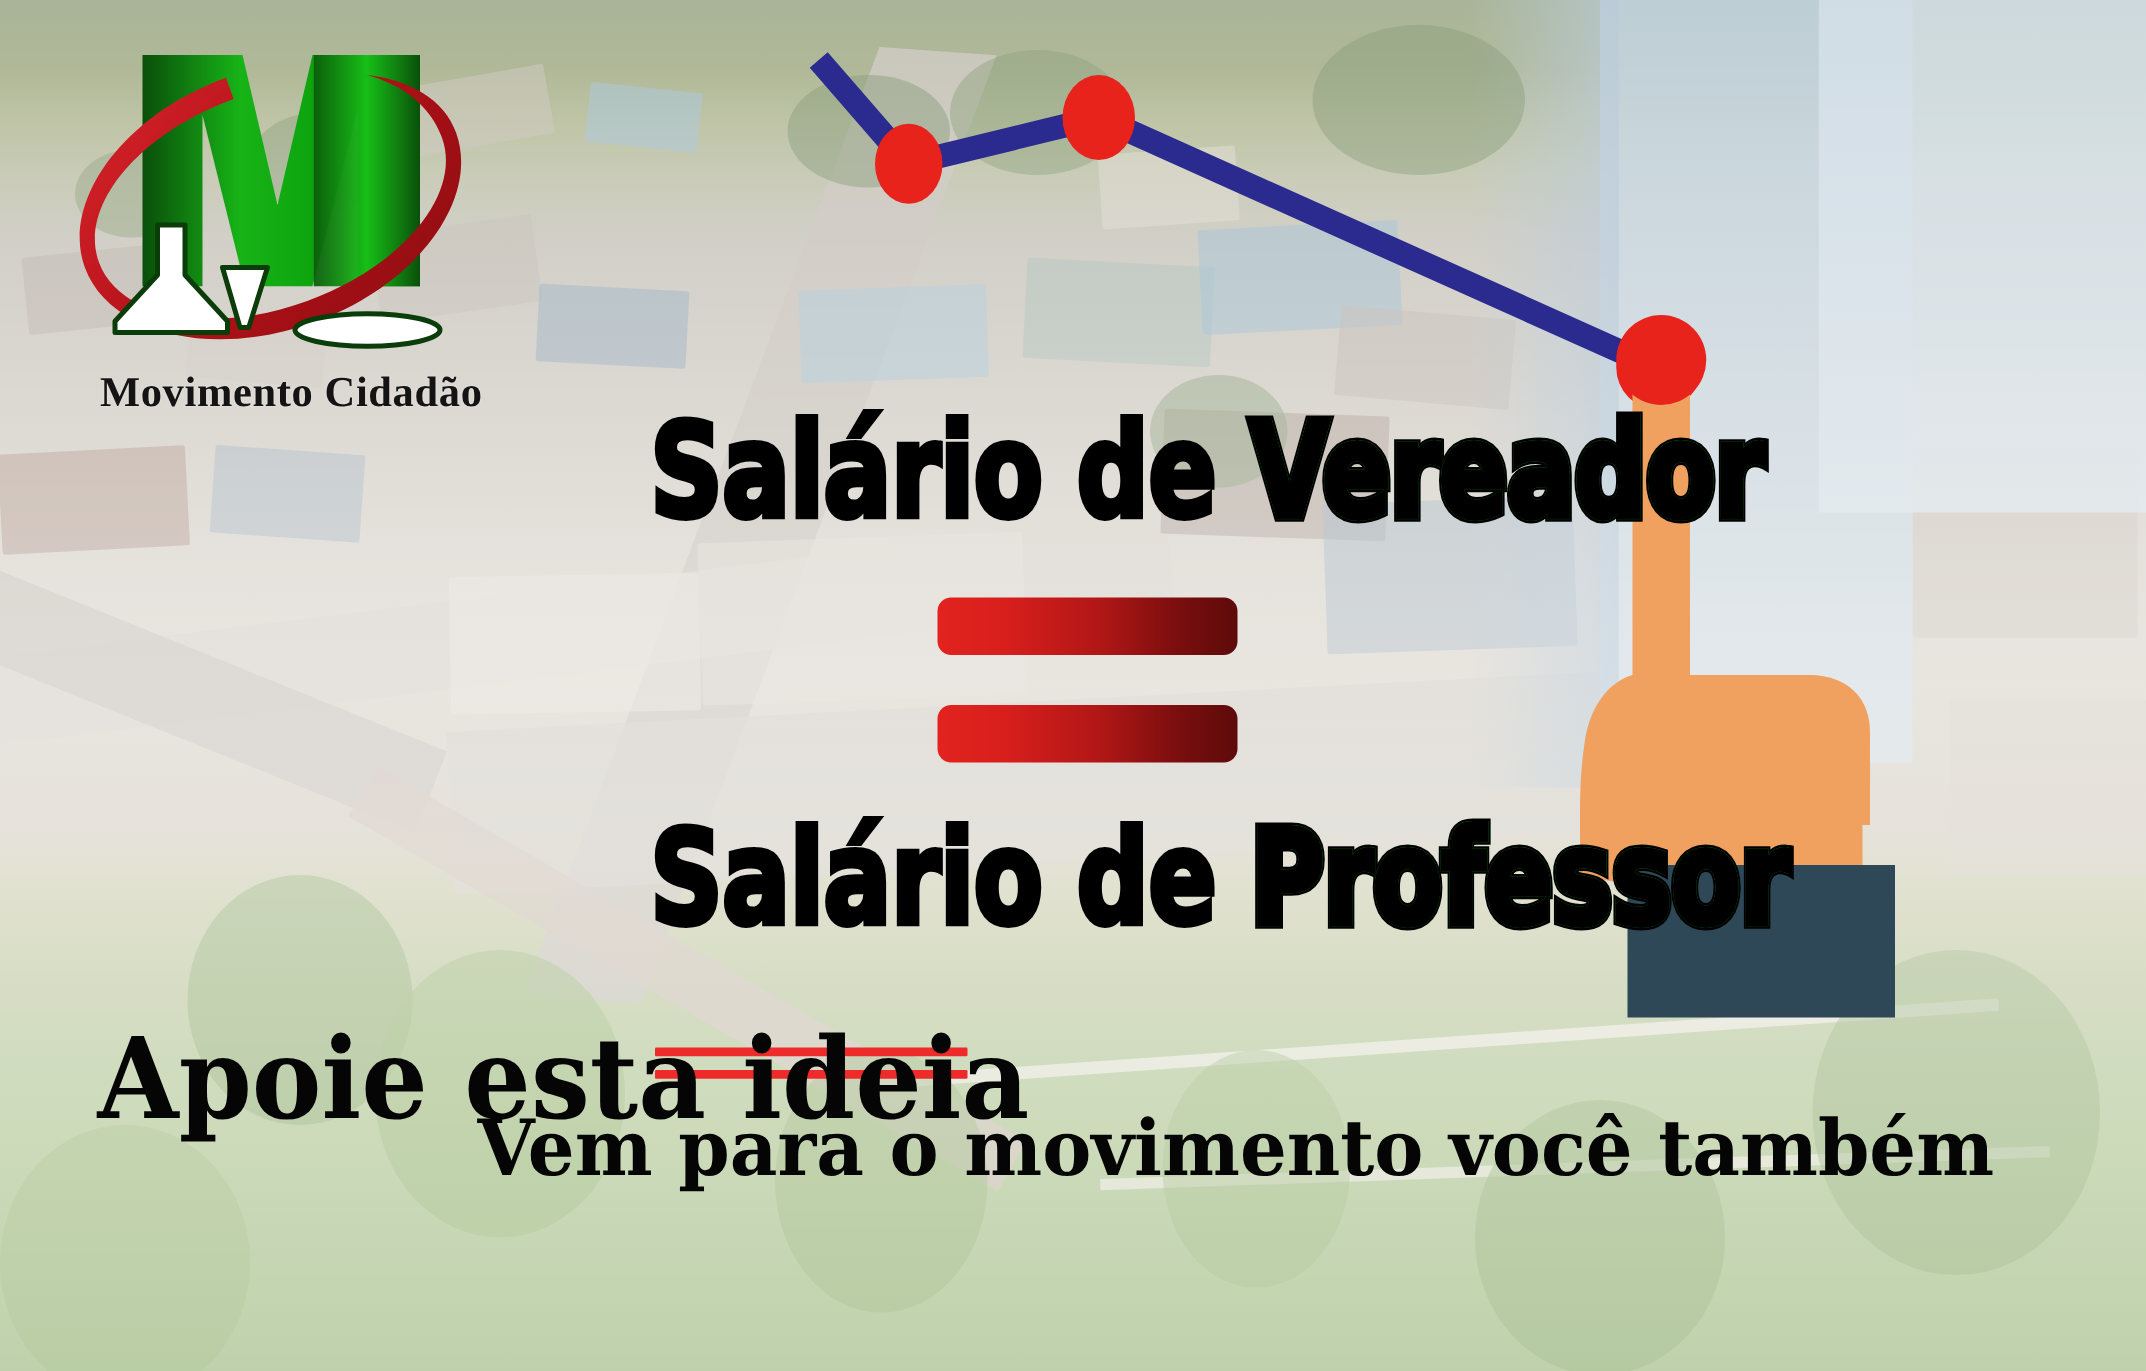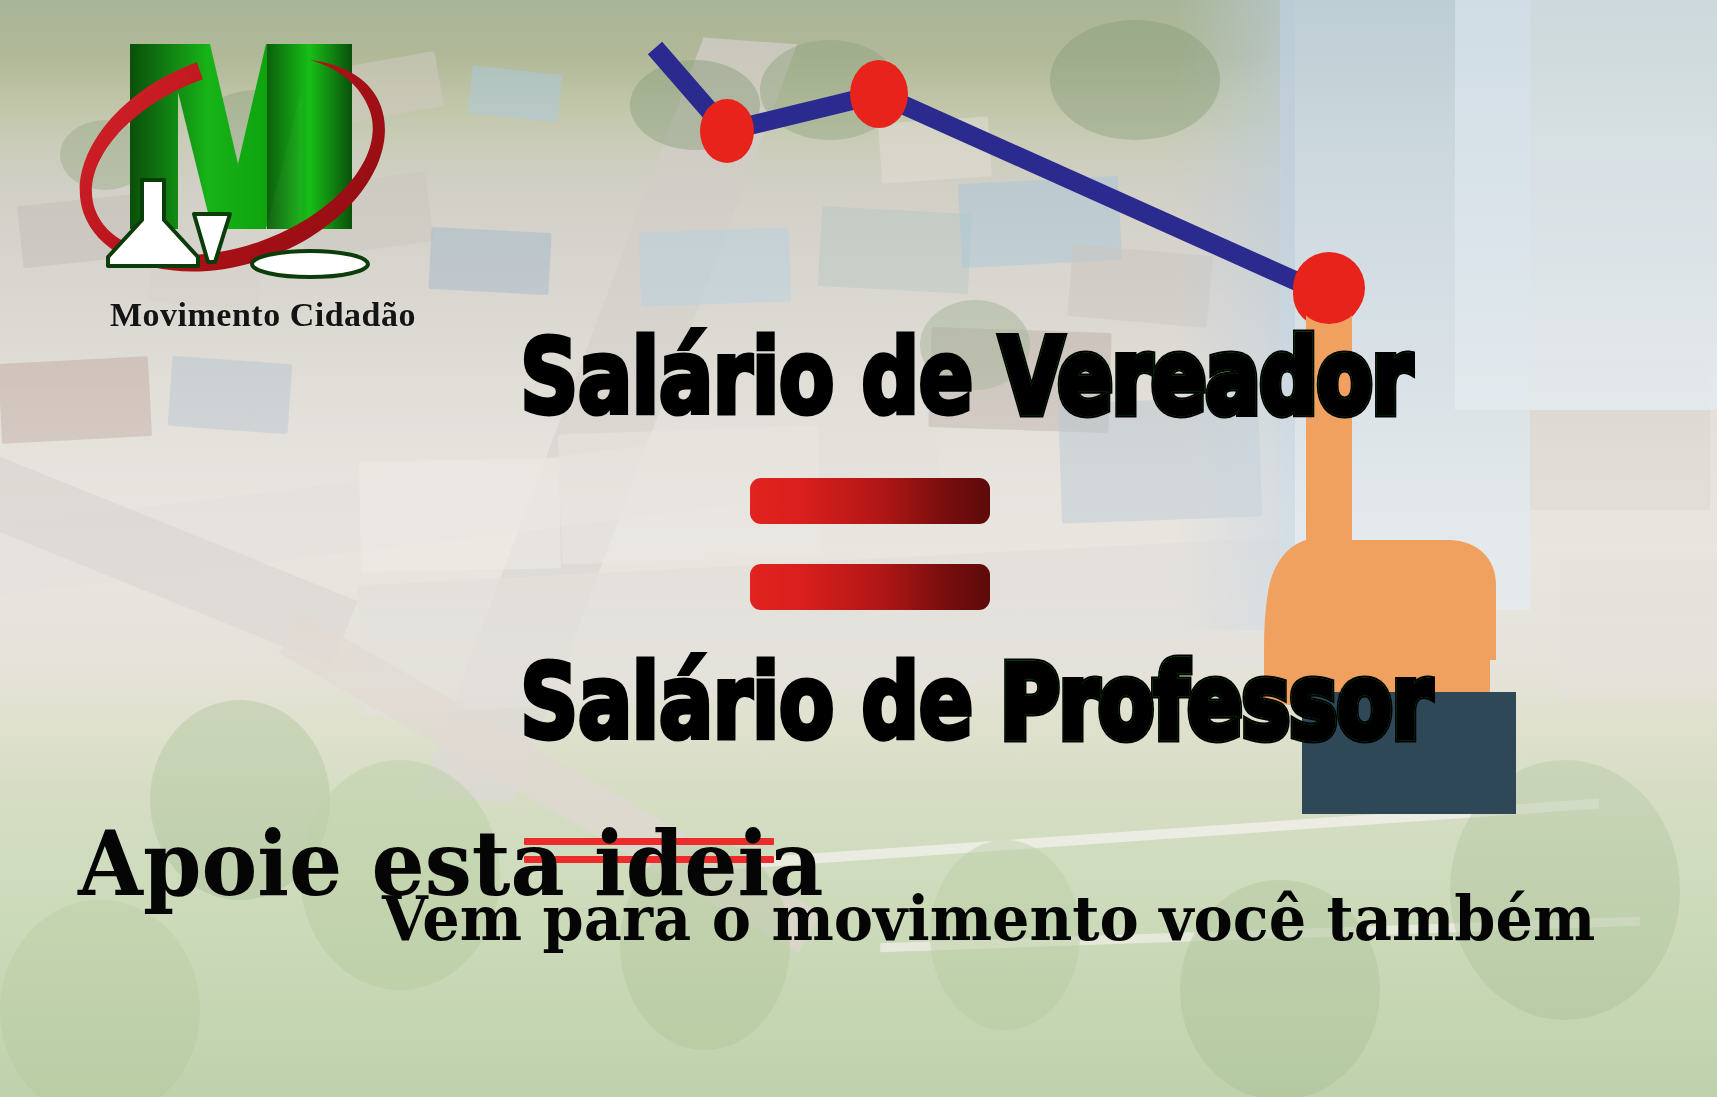--- a/index.html
+++ b/index.html
@@ -49,21 +49,21 @@
     background:linear-gradient(180deg,
        rgba(255,255,255,.34) 0%,
        rgba(255,255,255,.42) 25%,
        rgba(255,255,255,.52) 45%,
        rgba(255,255,255,.56) 62%,
        rgba(255,255,255,.50) 80%,
        rgba(255,255,255,.44) 100%);
   }
 
   
-  .logo{position:absolute;left:52px;top:14px;width:360px;height:330px;text-align:right;}
+  .logo{position:absolute;left:36px;top:14px;width:360px;height:330px;}
   .logo svg{display:block;}
   .logo-word{
     position:absolute;left:44px;top:282px;width:320px;
     font-family:"Liberation Serif", serif;
     font-weight:bold;font-size:34px;color:#141414;
     letter-spacing:.5px;white-space:nowrap;
     text-shadow:0 0 2px rgba(255,255,255,.45);
   }
 
   

